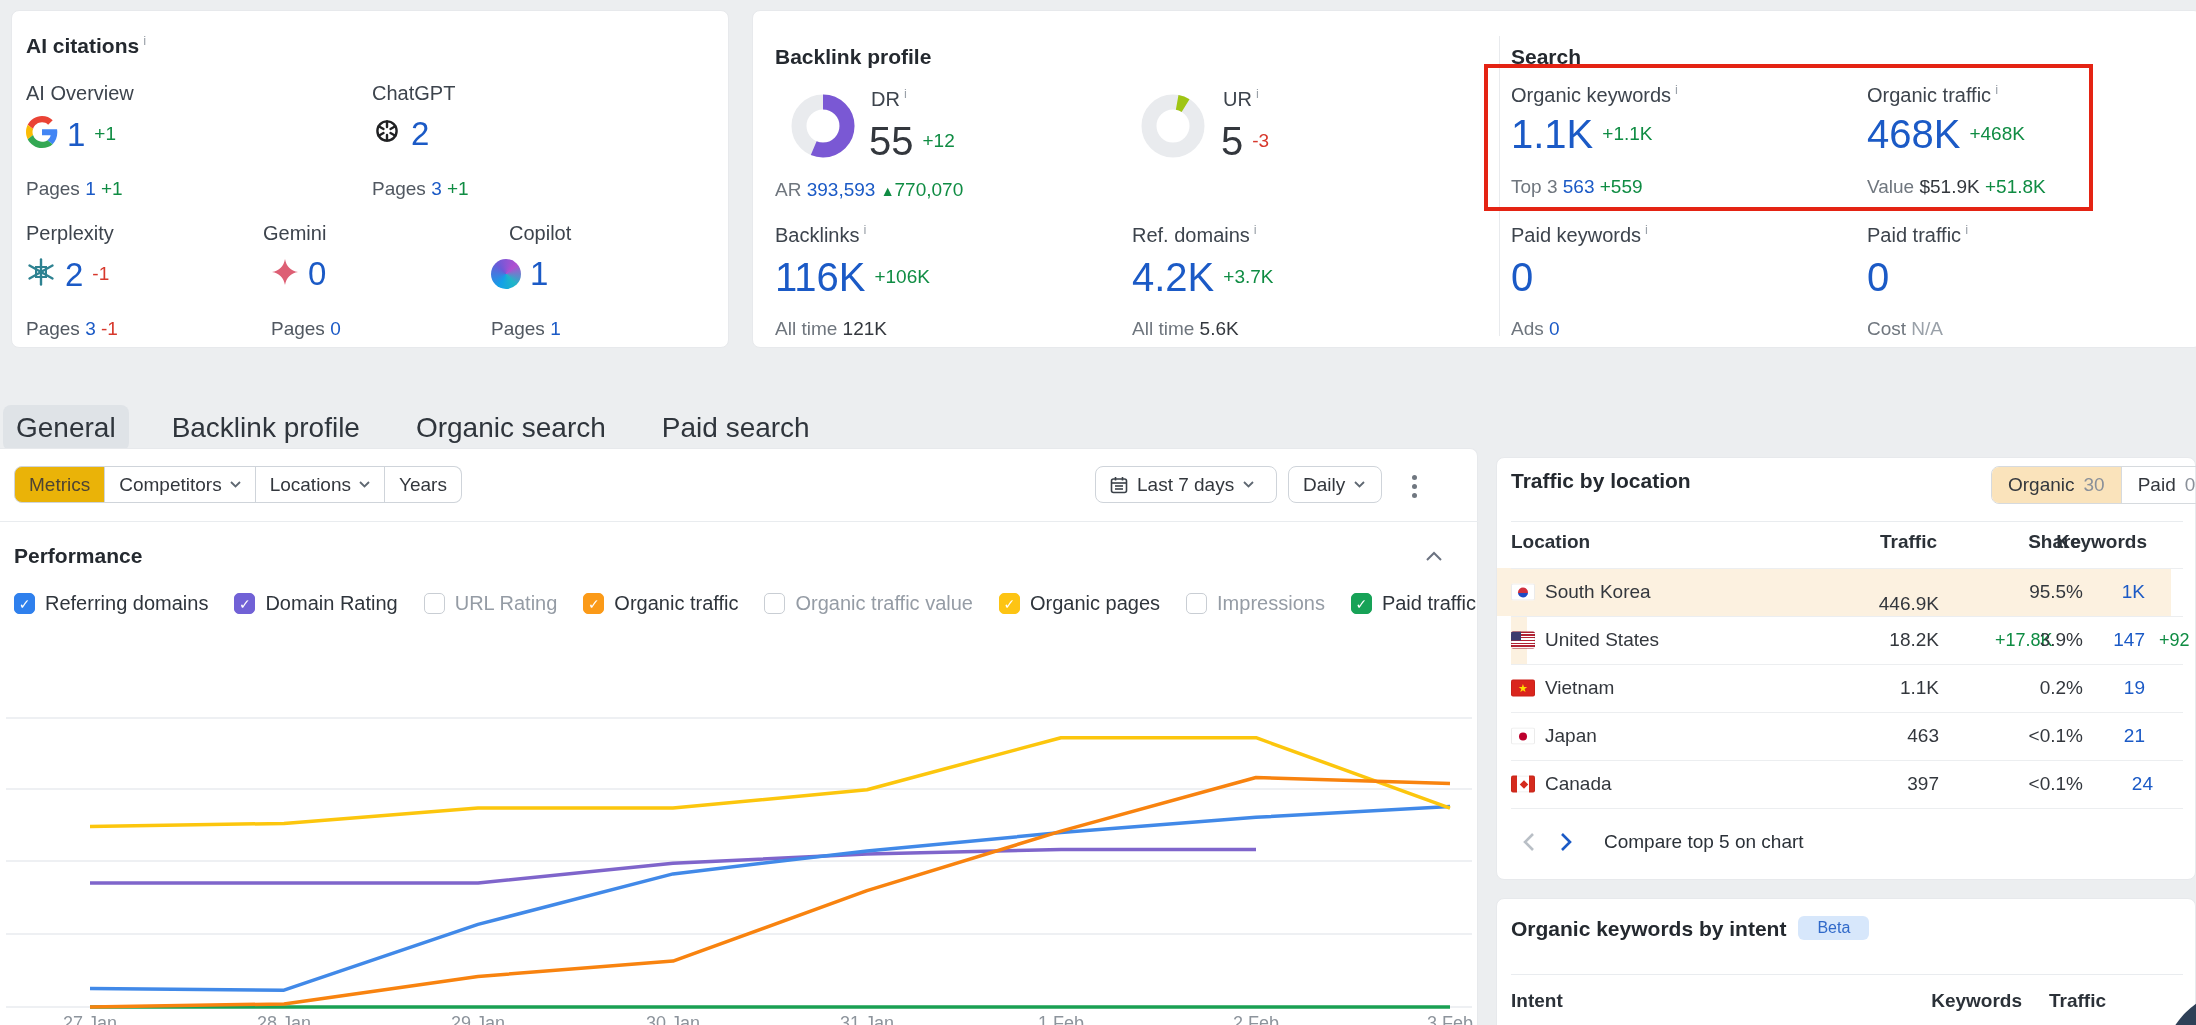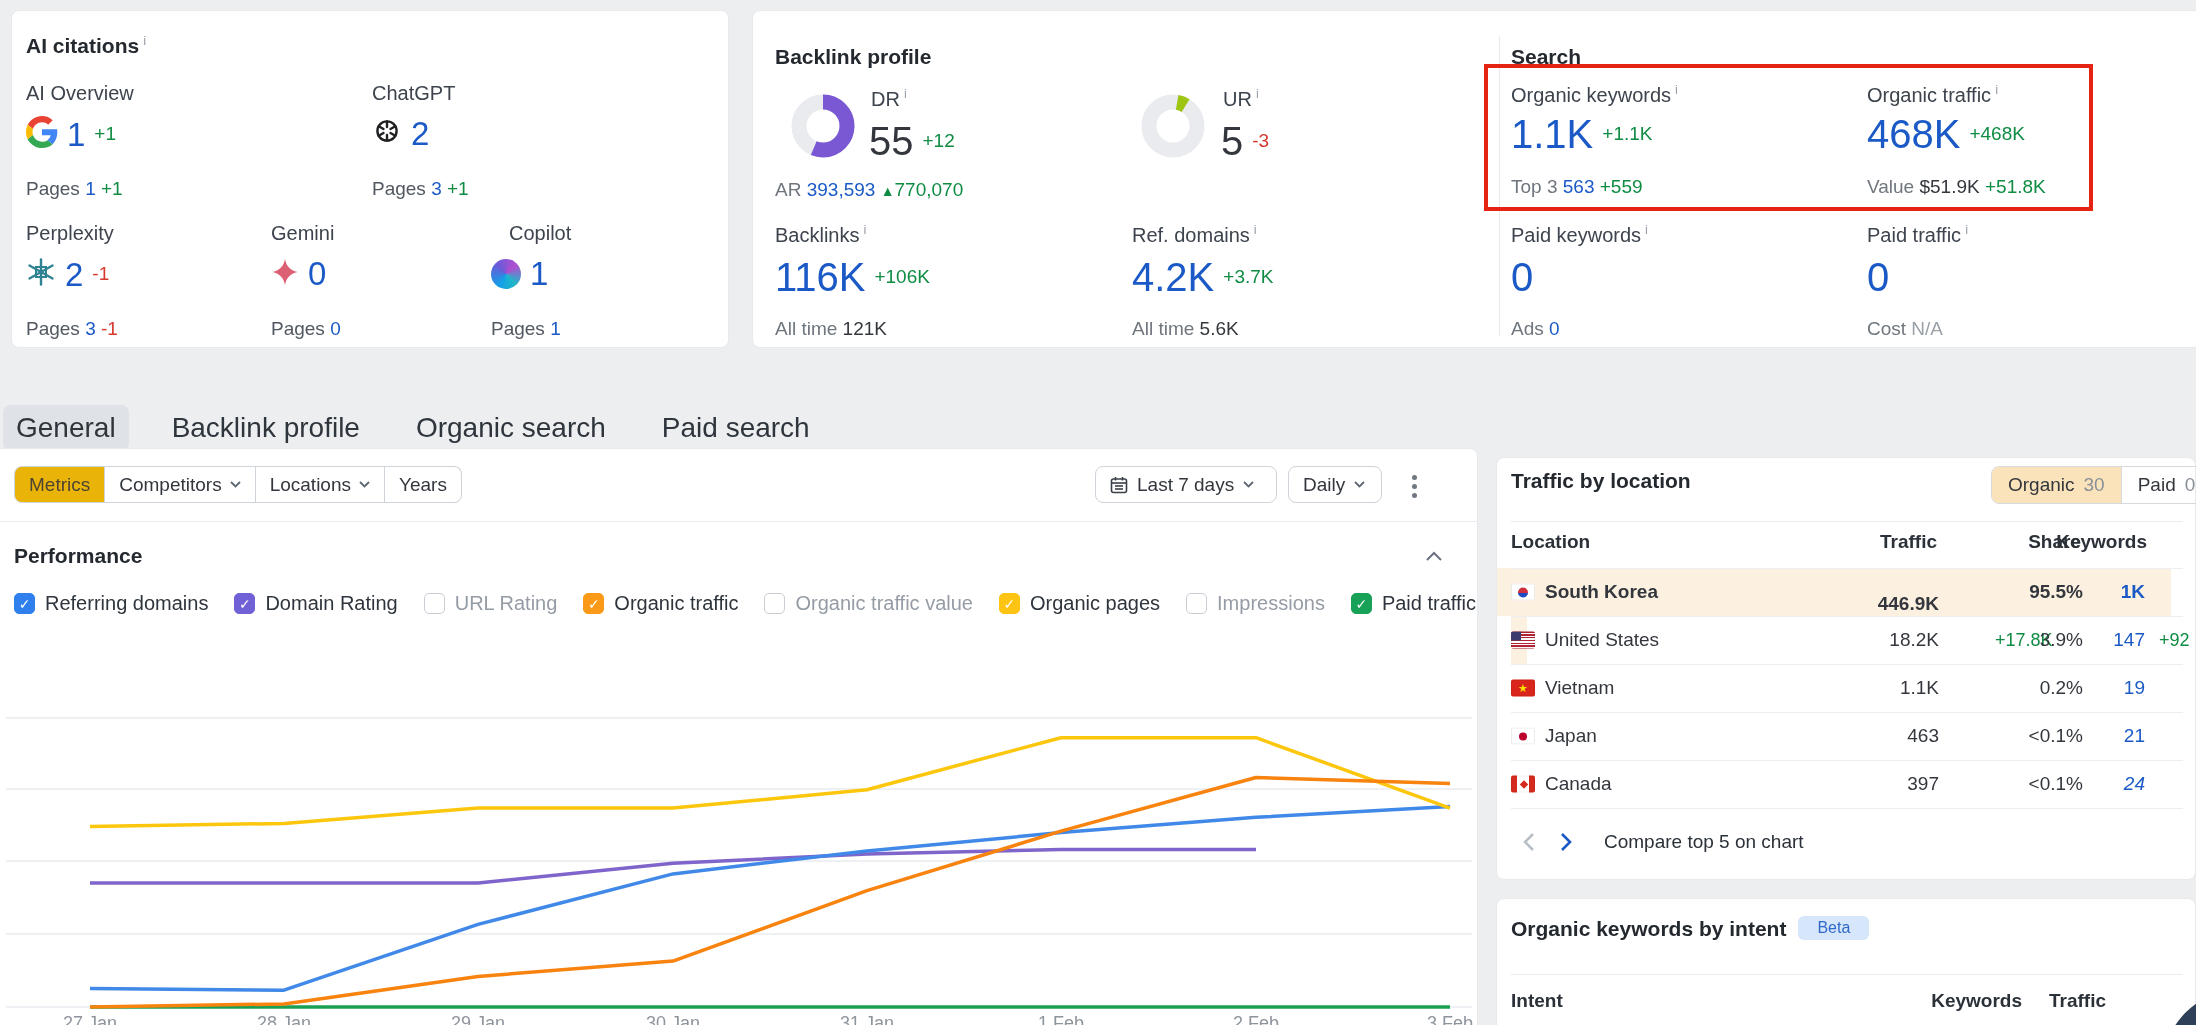--- a/index.html
+++ b/index.html
@@ -178,21 +178,21 @@
     </span>
     <span class="ai-val">2</span>
     <span class="delta down">-1</span>
   </div>
   <div class="abs subrow" style="left:14px; top:307px;">
     <span style="color:#515861;">Pages</span>
     <span class="v-blue">3</span>
     <span class="down">-1</span>
   </div>
 
-  <div class="abs metric-label" style="left:259px; top:211px;text-align:right;">Gemini</div>
+  <div class="abs metric-label" style="left:251px; top:211px;text-align:right;">Gemini</div>
   <div class="abs row-flex" style="left:259px; top:246px;">
     <span>
       <svg width="28" height="28" viewBox="0 0 28 28">
         <path fill="#dd5f74" d="M14 1 C15.2 8.2 19.8 12.8 27 14 C19.8 15.2 15.2 19.8 14 27 C12.8 19.8 8.2 15.2 1 14 C8.2 12.8 12.8 8.2 14 1 Z"></path>
       </svg>
     </span>
     <span class="ai-val">0</span>
   </div>
   <div class="abs subrow" style="left:259px; top:307px;">
     <span style="color:#515861;">Pages</span>
@@ -466,21 +466,21 @@
   <div class="thead" style="left:14px; top:73px;">Location</div>
   <div class="thead" style="right:258px; top:73px;">Traffic</div>
   <div class="thead" style="right:114px; top:73px;">Share</div>
   <div class="thead" style="right:48px; top:73px;">Keywords</div>
 
   <div class="hl-row" style="top:110px;"></div>
   <div class="hl-strip" style="left:14px; top:158px; width:16px; height:48px;"></div>
 
   <div class="row-div" style="top:110px;"></div>
 
-  <div class="trow" style="top:110px;font-weight:bold;">
+  <div class="trow" style="top:110px;">
     <span class="flag kr"></span>
     <span class="cell c-dark" style="left:48px;">South Korea</span>
     <span class="cell c-dark" style="right:258px;margin-top:12px;">446.9K</span>
     <span class="cell c-dark" style="right:114px;">95.5%</span>
     <span class="cell c-blue" style="right:52px;">1K</span>
   </div>
   <div class="row-div" style="top:158px;"></div>
   <div class="trow" style="top:158px;">
     <span class="flag us"></span>
     <span class="cell c-dark" style="left:48px;">United States</span>
@@ -505,21 +505,21 @@
     <span class="cell c-dark" style="right:258px;">463</span>
     <span class="cell c-dark" style="right:114px;">&lt;0.1%</span>
     <span class="cell c-blue" style="right:52px;">21</span>
   </div>
   <div class="row-div" style="top:302px;"></div>
   <div class="trow" style="top:302px;">
     <span class="flag ca"></span>
     <span class="cell c-dark" style="left:48px;">Canada</span>
     <span class="cell c-dark" style="right:258px;">397</span>
     <span class="cell c-dark" style="right:114px;">&lt;0.1%</span>
-    <span class="cell c-blue" style="right:52px;font-style:italic;">24</span>
+    <span class="cell c-blue" style="right:44px;">24</span>
   </div>
   <div class="row-div" style="top:350px;"></div>
 
   <svg class="pager" style="left:25px; top:374px;" width="14" height="20" viewBox="0 0 14 20" fill="none" stroke="#b9bfc6" stroke-width="2.6">
       <polyline points="11,2 3,10 11,18"></polyline>
     </svg>
   <svg class="pager" style="left:62px; top:374px;" width="14" height="20" viewBox="0 0 14 20" fill="none" stroke="#1b5ac6" stroke-width="2.6">
       <polyline points="3,2 11,10 3,18"></polyline>
     </svg>
   <div class="compare" style="left:107px; top:373px;">Compare top 5 on chart</div>

